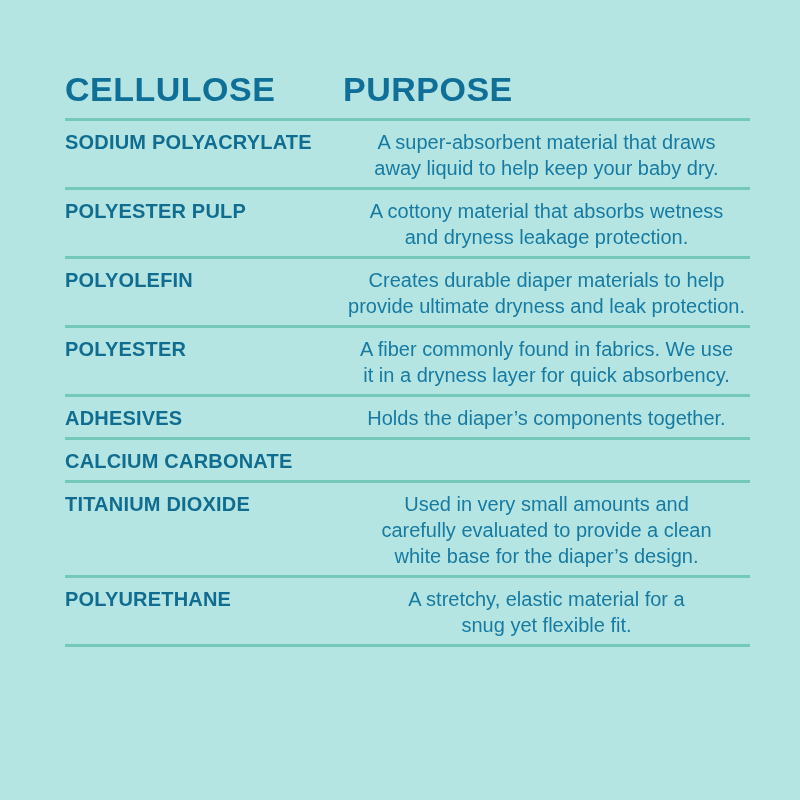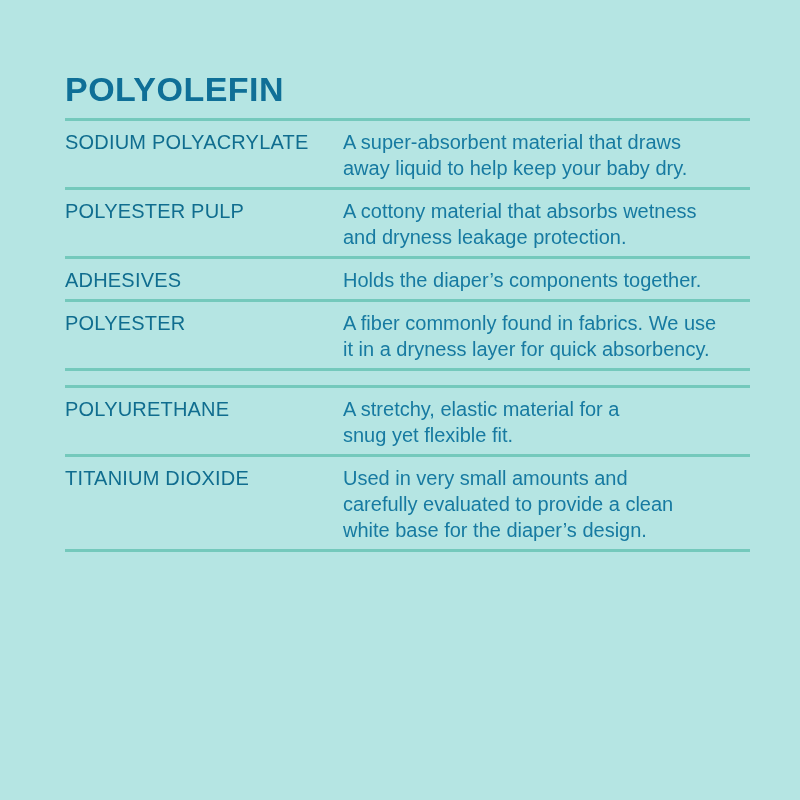--- a/index.html
+++ b/index.html
@@ -42,83 +42,91 @@
   }
   .row{
     display:grid;
     grid-template-columns:278px 1fr;
     border-top:3px solid var(--divider);
     padding:8px 0 6px 0;
   }
   .ingredient{
     color:var(--label);
     font-size:20px;
-    font-weight:normal;
+    font-weight:bold;
     letter-spacing:0.2px;
     line-height:26px;
     white-space:pre;
   }
   .purpose{
     color:var(--body);
     font-size:20px;
     line-height:26px;
     white-space:pre;
+    text-align:center;
   }
   .end-divider{
     border-top:3px solid var(--divider);
     height:0;
   }
 </style>
 </head>
 <body>
 
 <div class="canvas">
   <div class="content">
 
     <div class="header-row">
-      <div class="header-cell">POLYOLEFIN</div>
+      <div class="header-cell">CELLULOSE</div>
+      <div class="header-cell">PURPOSE</div>
     </div>
 
     <div class="row">
       <div class="ingredient">SODIUM POLYACRYLATE</div>
       <div class="purpose">A super-absorbent material that draws
 away liquid to help keep your baby dry.</div>
     </div>
 
     <div class="row">
       <div class="ingredient">POLYESTER PULP</div>
       <div class="purpose">A cottony material that absorbs wetness
 and dryness leakage protection.</div>
     </div>
 
-
     <div class="row">
-      <div class="ingredient">ADHESIVES</div>
-      <div class="purpose">Holds the diaper’s components together.</div>
+      <div class="ingredient">POLYOLEFIN</div>
+      <div class="purpose">Creates durable diaper materials to help
+provide ultimate dryness and leak protection.</div>
     </div>
 
     <div class="row">
       <div class="ingredient">POLYESTER</div>
       <div class="purpose">A fiber commonly found in fabrics. We use
 it in a dryness layer for quick absorbency.</div>
     </div>
 
     <div class="row">
+      <div class="ingredient">ADHESIVES</div>
+      <div class="purpose">Holds the diaper’s components together.</div>
     </div>
 
     <div class="row">
-      <div class="ingredient">POLYURETHANE</div>
-      <div class="purpose">A stretchy, elastic material for a
-snug yet flexible fit.</div>
+      <div class="ingredient">CALCIUM CARBONATE</div>
     </div>
 
     <div class="row">
       <div class="ingredient">TITANIUM DIOXIDE</div>
       <div class="purpose">Used in very small amounts and
 carefully evaluated to provide a clean
 white base for the diaper’s design.</div>
     </div>
 
+    <div class="row">
+      <div class="ingredient">POLYURETHANE</div>
+      <div class="purpose">A stretchy, elastic material for a
+snug yet flexible fit.</div>
+    </div>
+
 
     <div class="end-divider"></div>
 
   </div>
 </div>
 
 </body></html>

